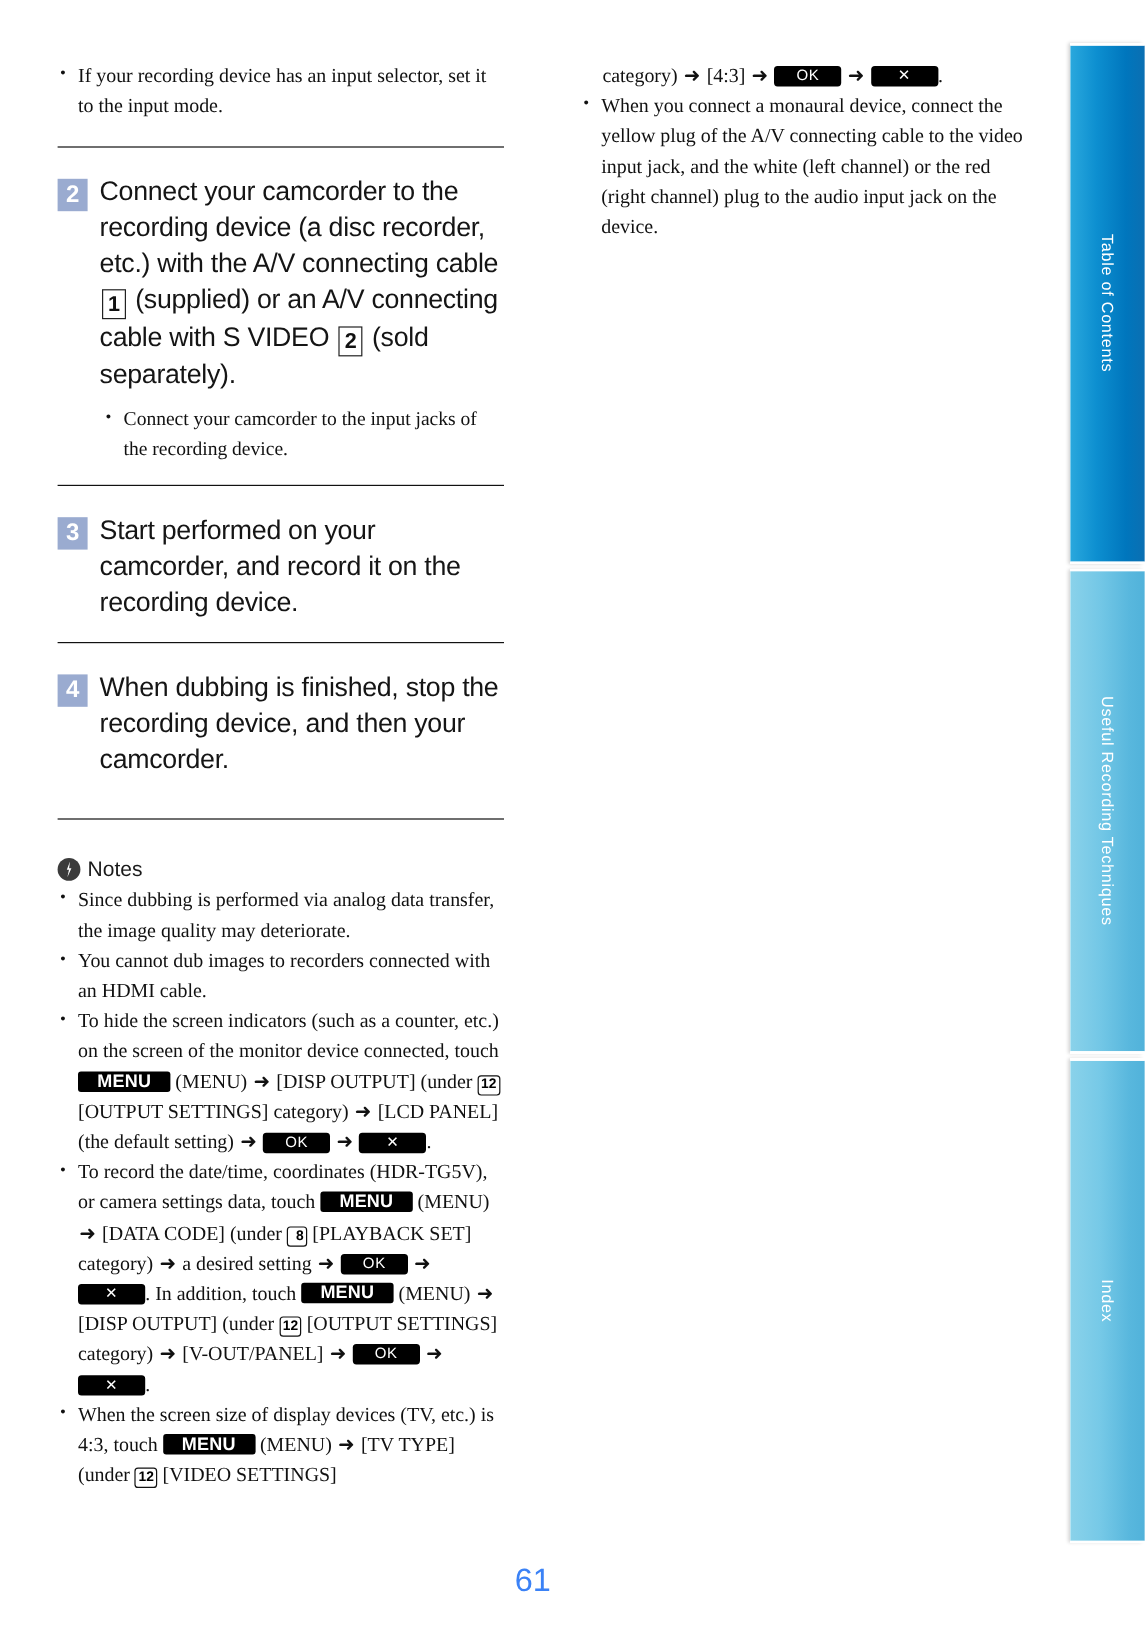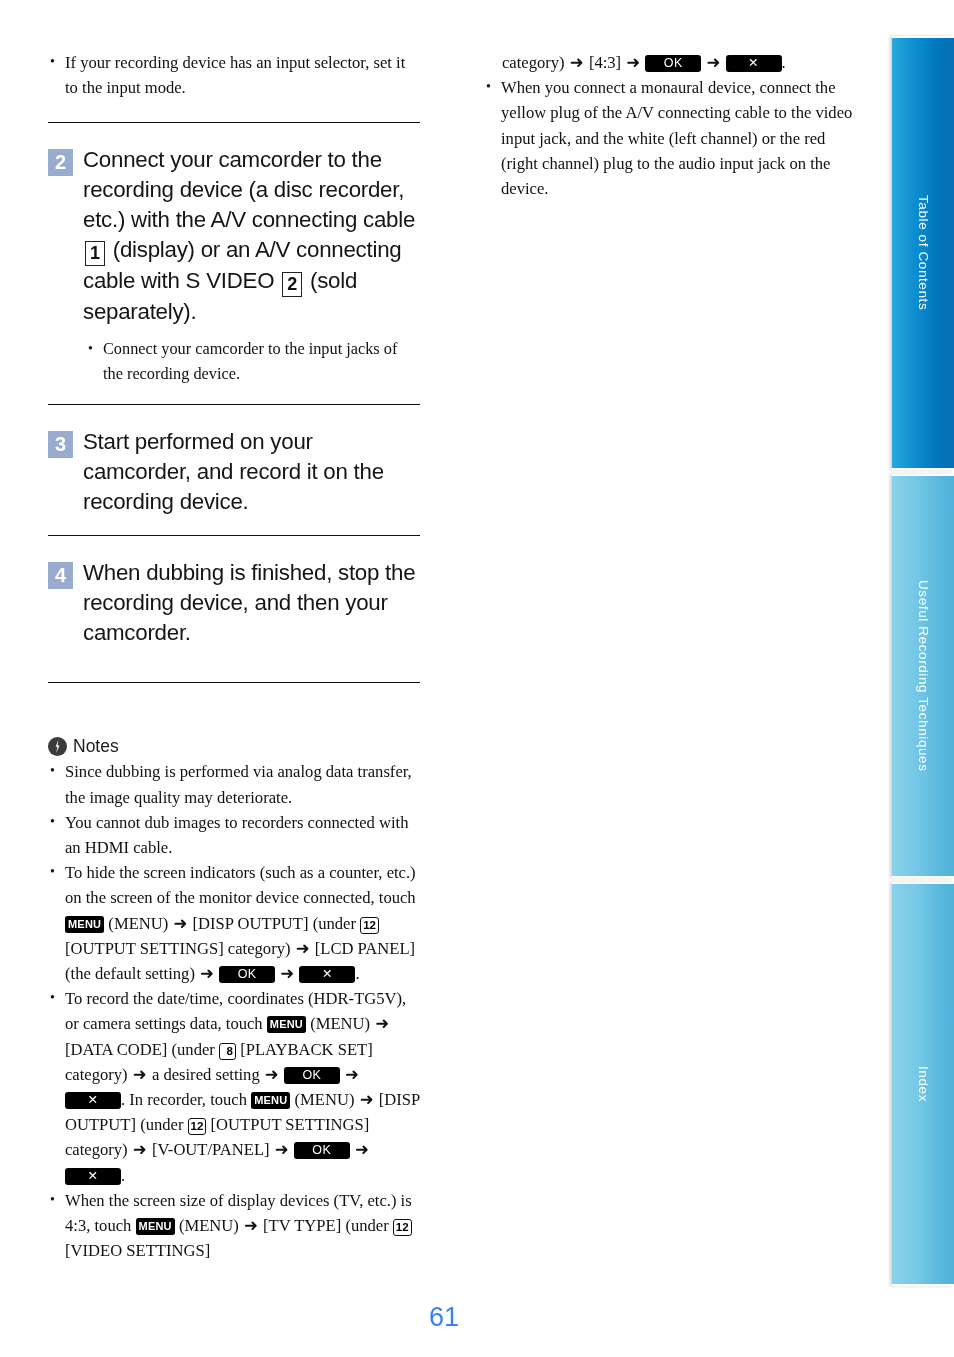--- a/index.html
+++ b/index.html
@@ -152,23 +152,23 @@
     line-height: 19px;
   }
 
   
   .ui-menu {
     display: inline-block;
     background: #000;
     color: #fff;
     font-family: "Liberation Sans", sans-serif;
     font-weight: 700;
-    font-size: 11px;
+    font-size: 15px;
     line-height: 15px;
-    padding: 1px 3px;
+    padding: 1px 16px;
     border-radius: 2.5px;
     vertical-align: 1px;
     letter-spacing: 0.2px;
   }
   .ui-key {
     display: inline-block;
     background: #000;
     color: #fff;
     font-family: "Liberation Sans", sans-serif;
     font-weight: 400;
@@ -255,21 +255,21 @@
     top: 1302px;
     text-align: center;
     font-family: "Liberation Sans", sans-serif;
     font-size: 27px;
     color: #3b82f6;
     padding-right: 66px;
   }
   .sp-top-18 { margin-top: 18px; }
   .sp-top-22 { margin-top: 22px; }
   .sp-top-34 { margin-top: 34px; }
-  .sp-top-44 { margin-top: 54px; }
+  .sp-top-44 { margin-top: 32px; }
 </style>
 </head>
 <body>
 
 <div id="page">
 
   <div class="col" id="col-left">
 
     <ul class="bullets serif">
       <li>If your recording device has an input selector, set it to the input mode.</li>
@@ -277,21 +277,21 @@
 
     <div class="sp-top-22">
       <hr class="hr">
     </div>
 
     <div class="step sp-top-22">
       <div class="step-badge">2</div>
       <div class="step-text">
         <span>Connect your camcorder to the recording device (a disc recorder, etc.) with the A/V connecting cable</span>
         <span class="boxnum">1</span>
-        <span>(display) or an A/V connecting cable with S VIDEO</span>
+        <span>(supplied) or an A/V connecting cable with S VIDEO</span>
         <span class="boxnum">2</span>
         <span>(sold separately).</span>
       </div>
     </div>
     <div class="substep">
       <ul class="bullets serif">
         <li>Connect your camcorder to the input jacks of the recording device.</li>
       </ul>
     </div>
 
@@ -351,21 +351,21 @@
           <span>(MENU)</span>
           <span class="arw">➜</span>
           <span>[DATA CODE] (under</span>
           <span class="ui-cat">8</span>
           <span>[PLAYBACK SET] category)</span>
           <span class="arw">➜</span>
           <span>a desired setting</span>
           <span class="arw">➜</span>
           <span class="ui-key">OK</span>
           <span class="arw">➜</span>
-          <span class="ui-key">✕</span><span>. In recorder, touch</span>
+          <span class="ui-key">✕</span><span>. In addition, touch</span>
           <span class="ui-menu">MENU</span>
           <span>(MENU)</span>
           <span class="arw">➜</span>
           <span>[DISP OUTPUT] (under</span>
           <span class="ui-cat">12</span>
           <span>[OUTPUT SETTINGS] category)</span>
           <span class="arw">➜</span>
           <span>[V-OUT/PANEL]</span>
           <span class="arw">➜</span>
           <span class="ui-key">OK</span>

